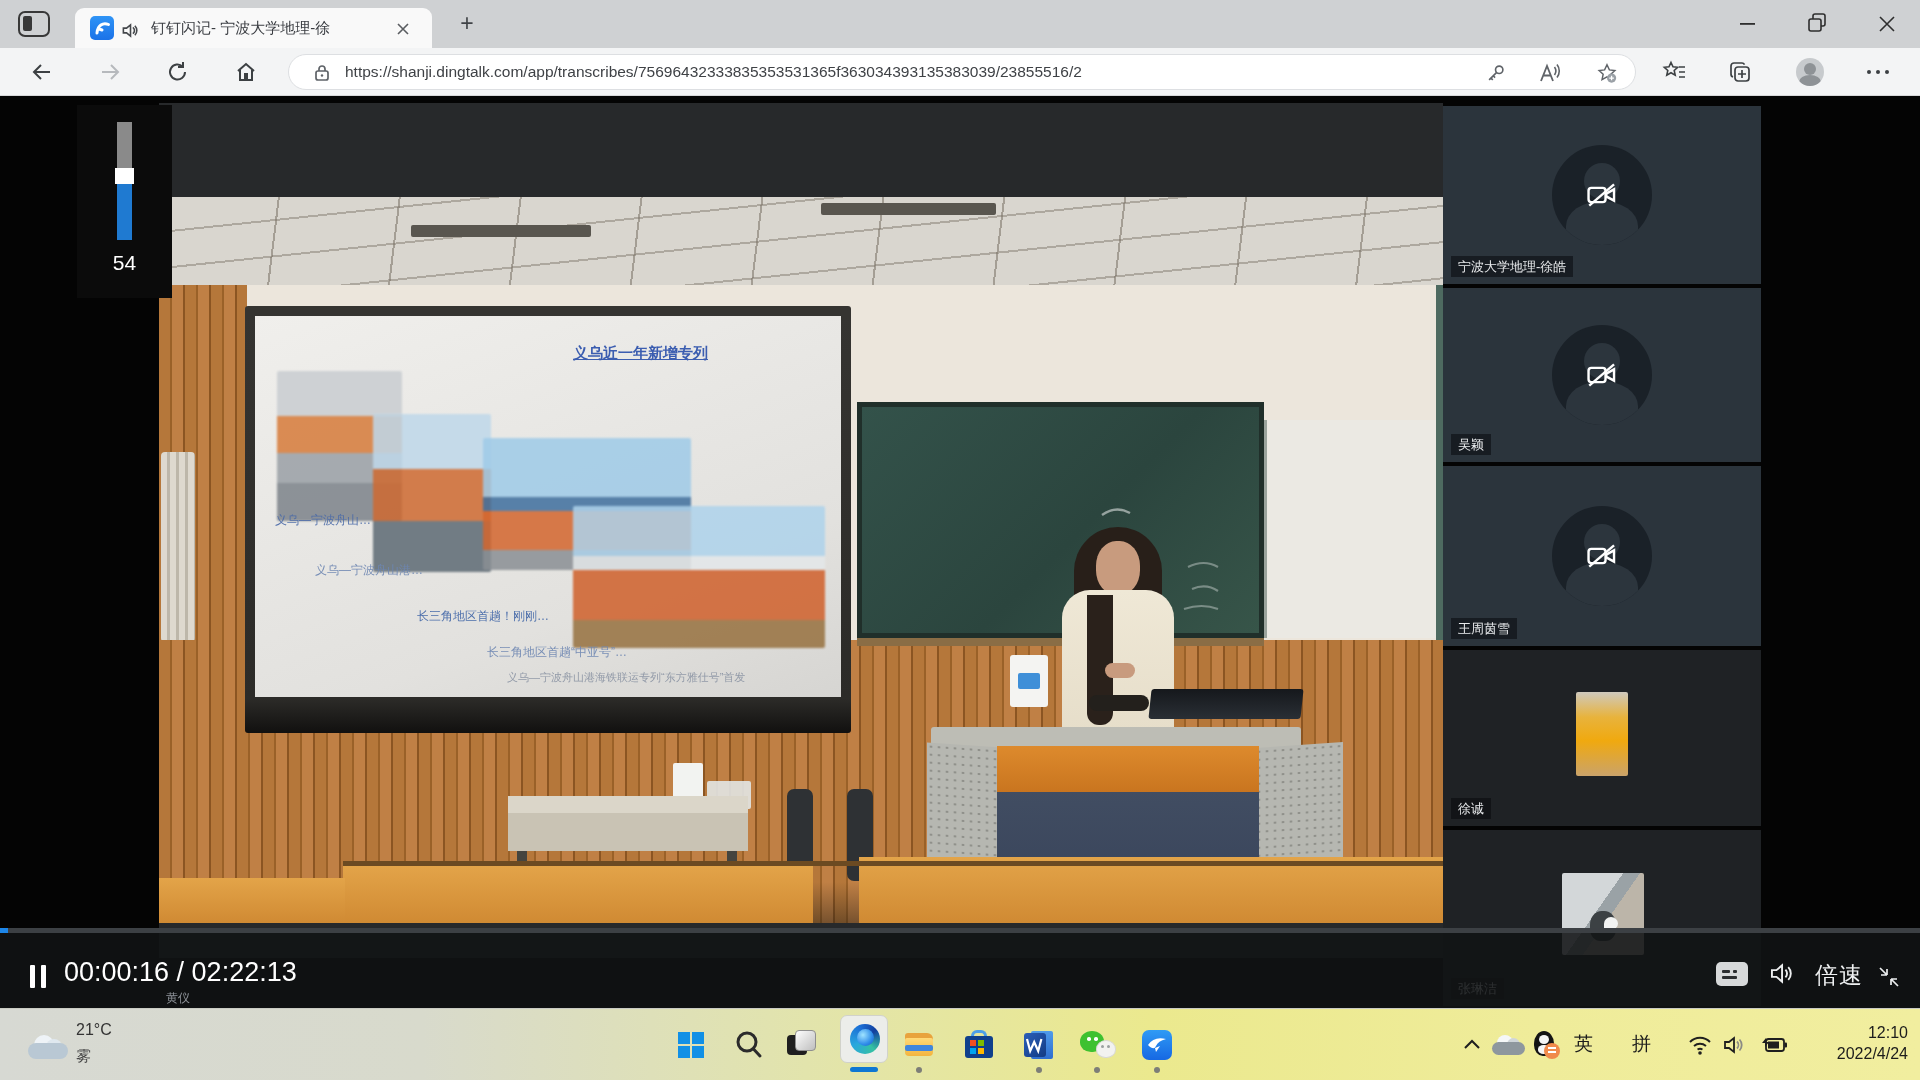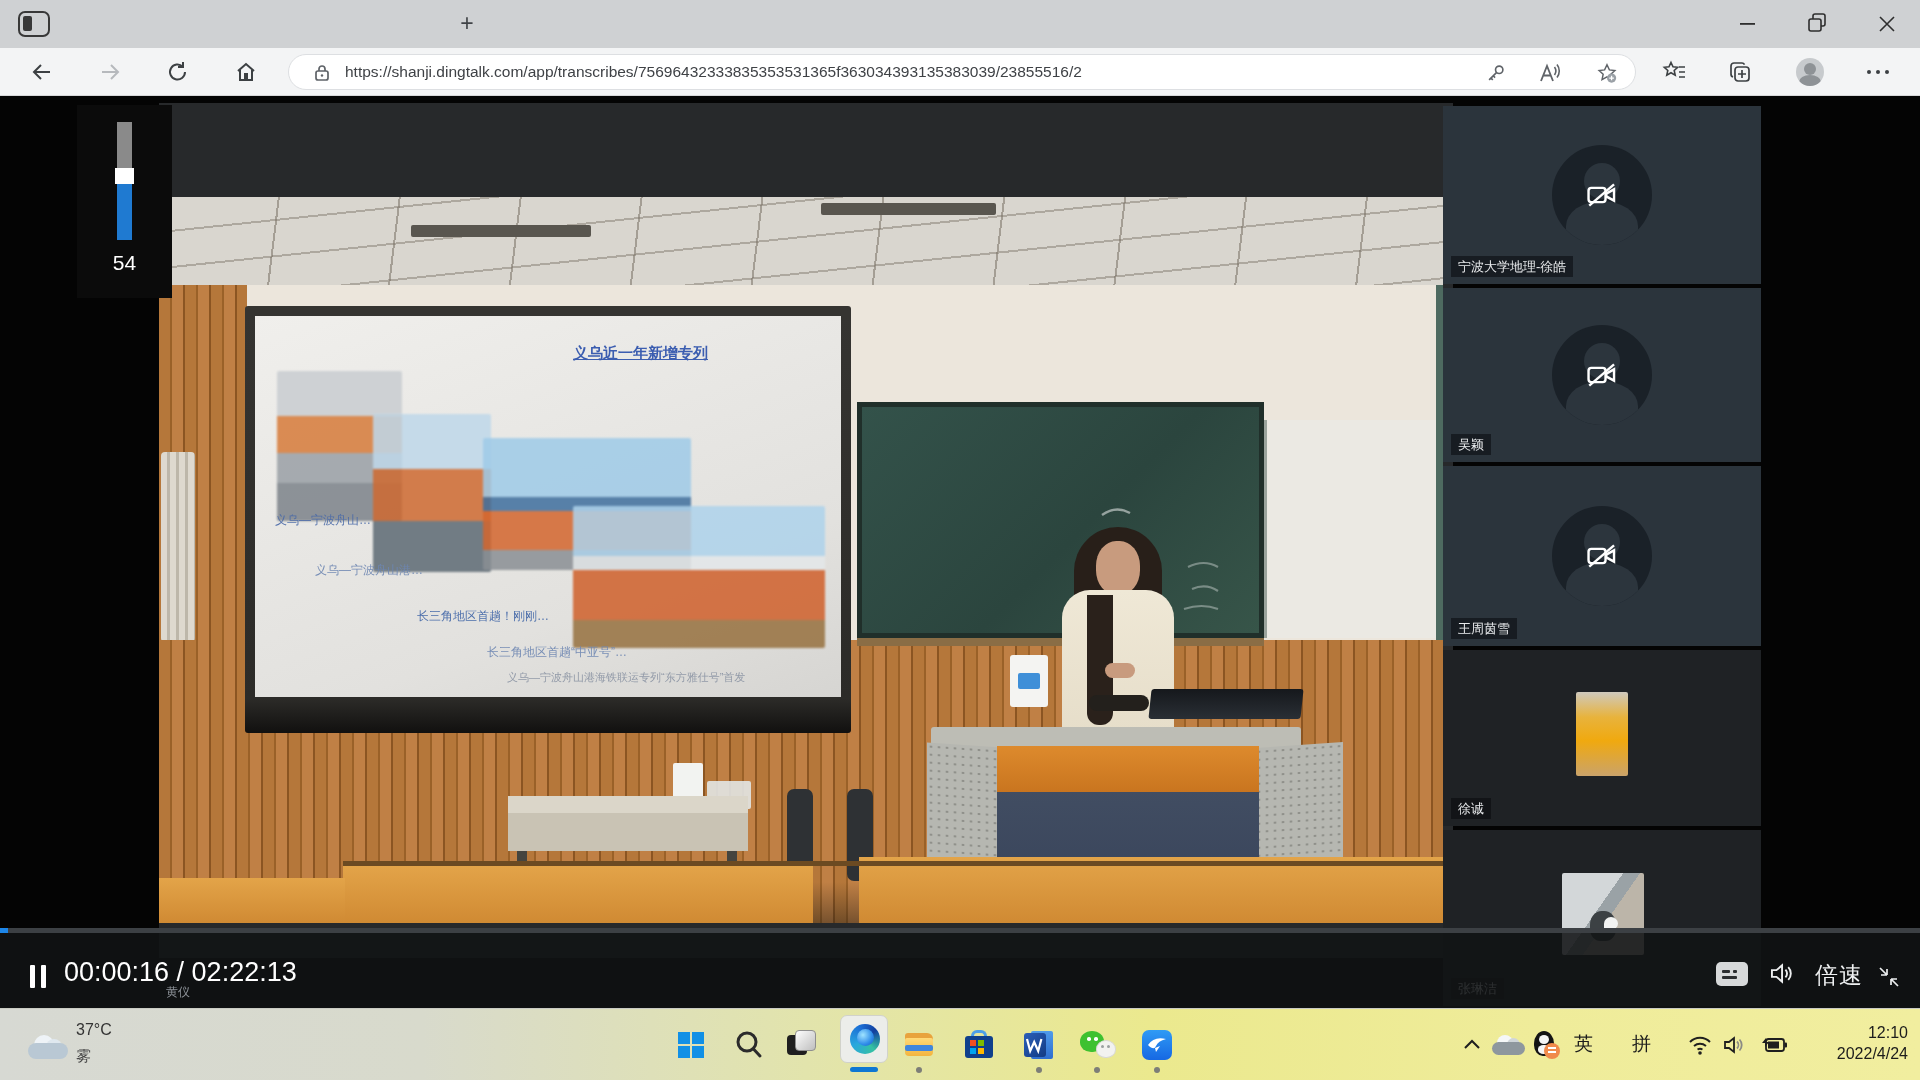--- a/index.html
+++ b/index.html
@@ -23,21 +23,21 @@
   .url{left:56px;top:8px;width:1000px;font-size:15.5px;color:#3f4246;white-space:nowrap;overflow:hidden;}
   .tool-right{top:11px;width:26px;height:26px;}
   .avatar-c{width:28px;height:28px;border-radius:50%;background:#c7cacd;overflow:hidden;}
   .avatar-c::before{content:"";position:absolute;left:8px;top:5px;width:12px;height:12px;border-radius:50%;background:#8e9296;}
   .avatar-c::after{content:"";position:absolute;left:3px;top:17px;width:22px;height:14px;border-radius:50% 50% 0 0;background:#8e9296;}
   .dots3{font-size:0;}
   .dots3 i{display:inline-block;width:4px;height:4px;border-radius:50%;background:#3c3f43;margin:0 2.5px;}
 
   
   .content{left:0;top:96px;width:1920px;height:912px;background:#040404;}
-  .videoframe{left:159px;top:7px;width:1284px;height:855px;background:#27292b;overflow:hidden;padding-left:10px;}
+  .videoframe{left:159px;top:7px;width:1284px;height:855px;background:#27292b;overflow:hidden;}
   .scene{left:0;top:94px;width:1284px;height:726px;background:#ece6dc;overflow:hidden;}
   .ceiling{left:0;top:0;width:1284px;height:88px;background:#d9d6cf;
     background-image:repeating-linear-gradient(97deg,rgba(120,112,100,0) 0 118px,rgba(120,112,100,.55) 118px 120px),
                      repeating-linear-gradient(174deg,rgba(120,112,100,0) 0 34px,rgba(120,112,100,.45) 34px 36px);}
   .fixture{background:#59564f;border-radius:2px;}
   .wood{background:repeating-linear-gradient(90deg,#b5773a 0 11px,#9a6128 11px 13px,#c08045 13px 24px,#8b5522 24px 26px);}
   .screenframe{left:86px;top:109px;width:606px;height:427px;background:linear-gradient(180deg,#353431 0 8px,#2c2b28 92%,#11100f);border-radius:3px;}
   .screenwhite{left:10px;top:10px;width:586px;height:381px;background:linear-gradient(160deg,#f0efec,#e2e1de 70%,#d6d5d2);overflow:hidden;}
   .slidephoto{filter:blur(1.2px);opacity:.85;border-radius:2px;}
   .slide-title{font-size:15px;font-weight:bold;color:#3b5db0;text-decoration:underline;white-space:nowrap;}
@@ -82,20 +82,39 @@
   .cloudshape i{position:absolute;border-radius:50%;}
 </style>
 </head>
 <body>
 
 <div class="screen">
 
   <div class="abs tabstrip">
     <div class="abs ws-btn"></div>
 
+    <div class="abs tab">
+      <div class="abs favicon">
+        <svg width="24" height="24" viewBox="0 0 24 24">
+            <path d="M7 17 C7.5 9.5 13 6 18.5 8.5 M9 13 l3 1" stroke="#fff" stroke-width="3" fill="none" stroke-linecap="round"></path>
+          </svg>
+      </div>
+      <div class="abs" style="left:46px;top:13px;">
+        <svg width="19" height="19" viewBox="0 0 24 24">
+            <path d="M3 9 h4 l5 -4 v14 l-5 -4 H3 z" fill="none" stroke="#44474b" stroke-width="2"></path>
+            <path d="M15 8 a5 5 0 0 1 0 8 M17.5 6 a8.5 8.5 0 0 1 0 12" stroke="#44474b" stroke-width="2" fill="none"></path>
+          </svg>
+      </div>
+      <span class="abs tab-title">钉钉闪记- 宁波大学地理-徐</span>
+      <div class="abs tab-close">
+        <svg width="20" height="20" viewBox="0 0 20 20">
+            <path d="M5 5 L15 15 M15 5 L5 15" stroke="#5a5d61" stroke-width="1.6"></path>
+          </svg>
+      </div>
+    </div>
 
     <div class="abs newtab">+</div>
 
     <div class="abs winbtn" style="left:1722px;">
       <svg width="50" height="48">
           <rect x="18" y="23" width="15" height="1.8" fill="#2e2e2e"></rect>
         </svg>
     </div>
     <div class="abs winbtn" style="left:1792px;">
       <svg width="50" height="48" viewBox="0 0 50 48">
@@ -310,21 +329,21 @@
         <div class="abs" style="left:42px;top:44px;width:14px;height:13px;background:#f2f3f2;border-radius:50% 50% 50% 0;"></div>
       </div>
       <span class="lbl">张琳洁</span>
     </div>
 
     <div class="abs controlbar">
       <div class="abs progress-track"></div>
       <div class="abs progress-fill"></div>
       <div class="abs pbars" style="left:30px;top:37px;"><i></i><i></i></div>
       <div class="abs ptime" style="left:64px;top:29px;">00:00:16 / 02:22:13</div>
-      <div class="abs ptag" style="left:166px;top:56px;">黄仪</div>
+      <div class="abs ptag" style="left:166px;top:62px;">黄仪</div>
 
       <div class="abs ccicon" style="left:1716px;top:34px;">
         <i style="left:6px;top:8px;width:8px;height:3px;"></i>
         <i style="left:17px;top:8px;width:4px;height:3px;"></i>
         <i style="left:6px;top:14px;width:15px;height:3px;"></i>
       </div>
       <div class="abs" style="left:1768px;top:32px;">
         <svg width="27" height="27" viewBox="0 0 24 24">
             <path d="M3.5 9 h4 l5 -4.2 v14.4 l-5 -4.2 h-4 z" fill="none" stroke="#eceeef" stroke-width="1.7"></path>
             <path d="M15.5 8.5 a5 5 0 0 1 0 7 M18 6.3 a8.3 8.3 0 0 1 0 11.4" stroke="#eceeef" stroke-width="1.7" fill="none"></path>
@@ -340,21 +359,21 @@
   </div>
 
   <div class="abs taskbar">
 
     <div class="abs" style="left:18px;top:4px;width:180px;height:64px;">
       <div class="abs cloudshape" style="left:10px;top:20px;width:44px;height:28px;">
         <i style="left:6px;top:2px;width:20px;height:20px;background:#eef3f7;"></i>
         <i style="left:18px;top:6px;width:16px;height:16px;background:#dfe8ef;"></i>
         <i style="left:0;top:10px;width:40px;height:16px;border-radius:10px;background:#b9c8d4;"></i>
       </div>
-      <div class="abs w-temp" style="left:58px;top:8px;">37°C</div>
+      <div class="abs w-temp" style="left:58px;top:8px;">21°C</div>
       <div class="abs w-cond" style="left:58px;top:34px;">雾</div>
     </div>
 
     <div class="abs tb-ic" style="left:671px;">
       <div class="startgrid abs" style="left:7px;top:7px;width:26px;height:26px;">
         <i style="left:0;top:0;"></i>
           <i style="left:14px;top:0;"></i>
           <i style="left:0;top:14px;"></i>
           <i style="left:14px;top:14px;"></i>
       </div>

